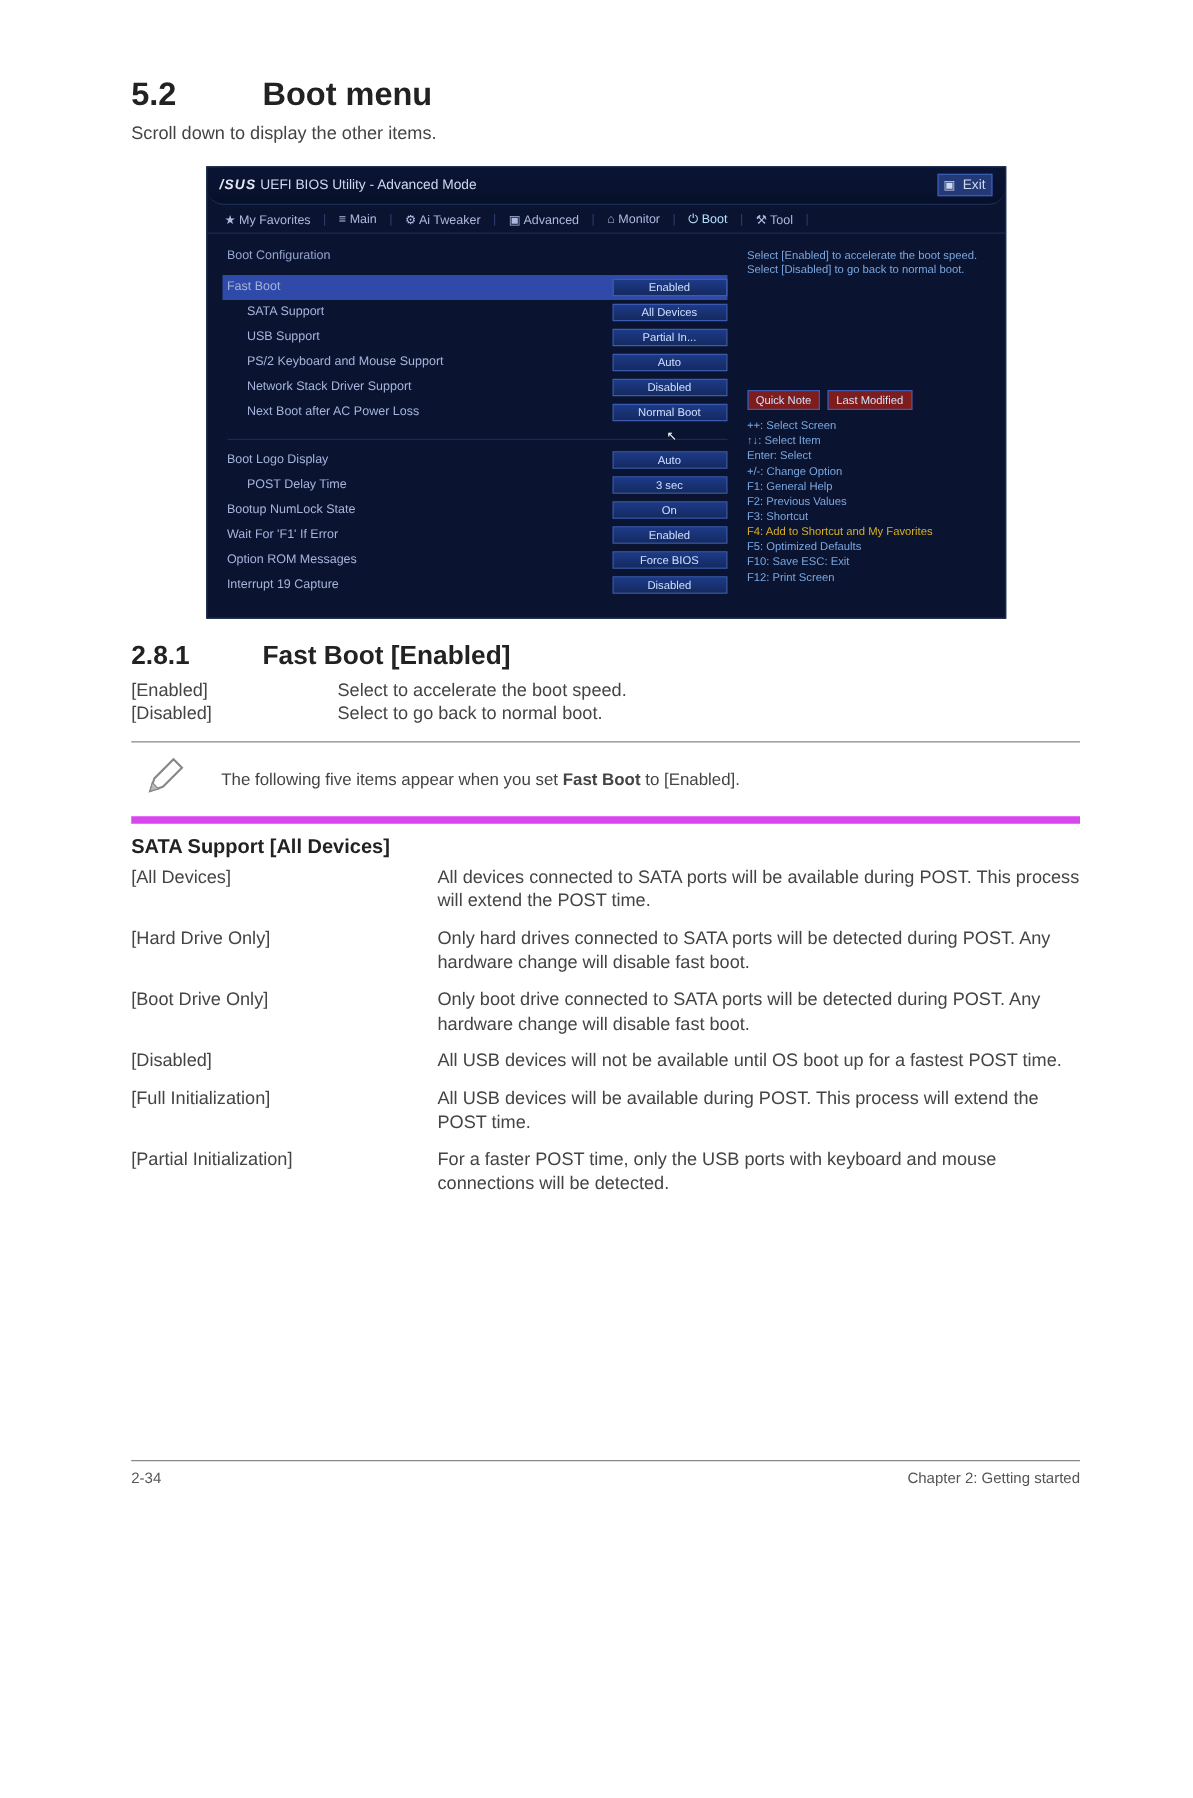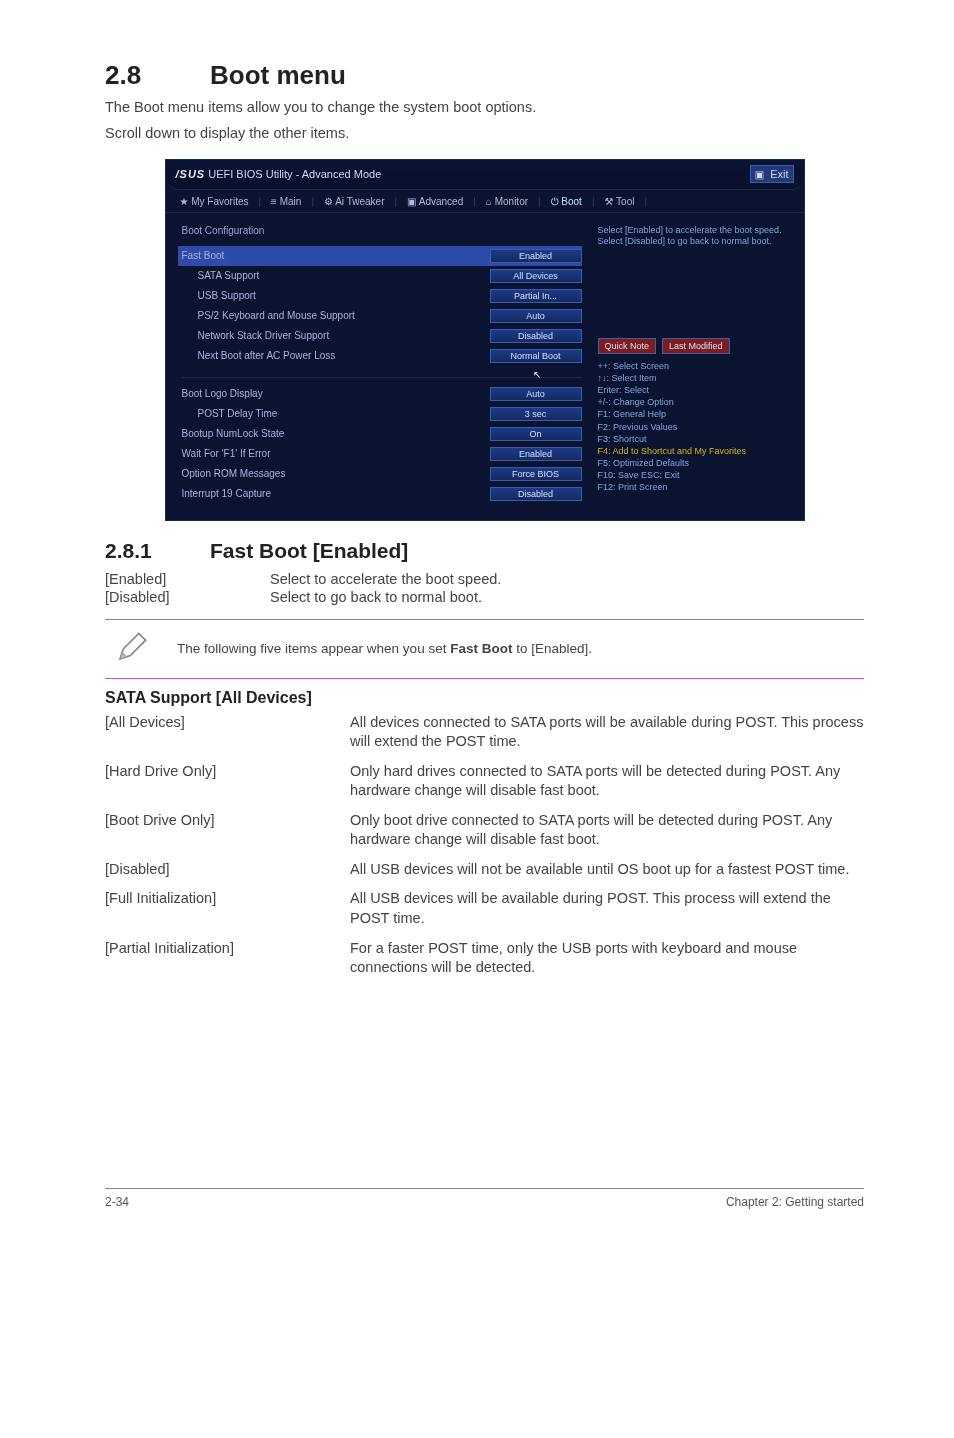--- a/index.html
+++ b/index.html
@@ -85,21 +85,21 @@
 
   h2.subsection {
     font-size: 21px;
     font-weight: bold;
     color: #222;
     margin: 16px 0 8px 0;
   }
   h2.subsection .num { display:inline-block; width:105px;}
   .opt-row { display:flex; margin-bottom:2px; font-size:14.5px; color:#444;}
   .opt-key{ width: 165px;}
-  .note-box { display:flex; align-items:center; gap:24px; border-top:1px solid #888; border-bottom:1px solid #d946ef; margin:14px 0 10px 0; padding: 10px 6px;}
+  .note-box { display:flex; align-items:center; gap:24px; border-top:1px solid #888; border-bottom:6px solid #d946ef; margin:14px 0 10px 0; padding: 10px 6px;}
   .note-icon { width:42px; text-align:center;}
   .note-icon svg{ width:34px; height:34px;}
   .note-text{ font-size:13.5px; color:#444;}
   h3.item-title{ font-size:16px; font-weight:bold; color:#222; margin: 10px 0 6px 0;}
   .desc-row{ display:flex; margin-bottom:10px; font-size:14.5px; color:#444; line-height:1.35;}
   .desc-key{ width:245px; flex-shrink:0;}
   .desc-val{ flex:1;}
   .page-footer{
     position: relative;
     margin-top: 210px;
@@ -109,23 +109,22 @@
     font-size:12px;
     color:#555;
     padding: 6px 0 0 0;
   }
 </style>
 </head>
 <body>
 
 <div class="page">
   <h1 class="section-title">
-    <span class="num">2.8</span><span>Boot menu</span>
+    <span class="num">5.2</span><span>Boot menu</span>
   </h1>
-  <p class="intro">The Boot menu items allow you to change the system boot options.</p>
   <p class="intro">Scroll down to display the other items.</p>
 
   <div class="bios-shot">
     <div class="bios-header">
       <div>
         <span class="bios-logo">/SUS</span>
         <span>UEFI BIOS Utility - Advanced Mode</span>
       </div>
       <div class="bios-exit-btn">
         <span>Exit</span>

